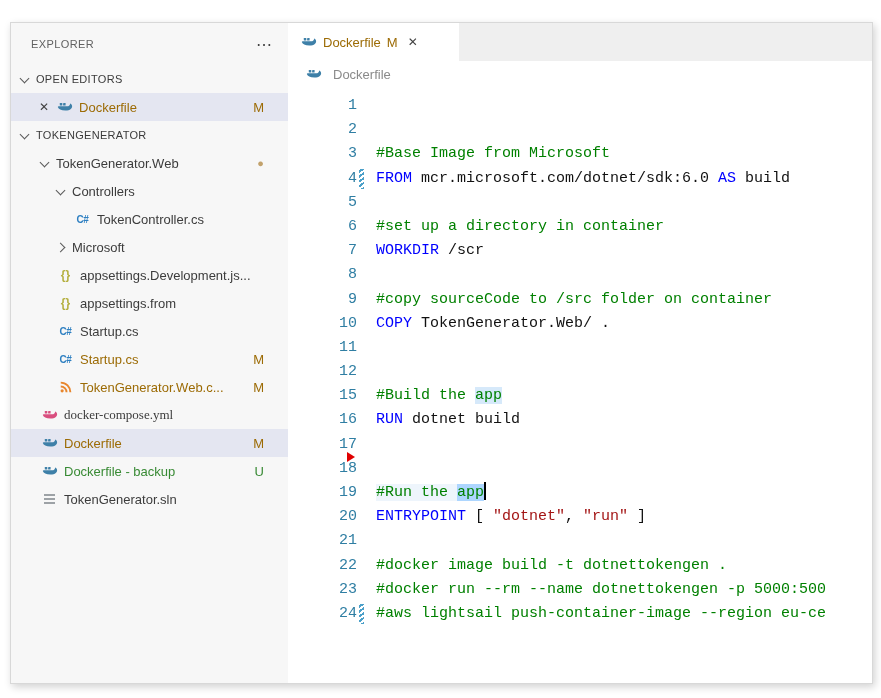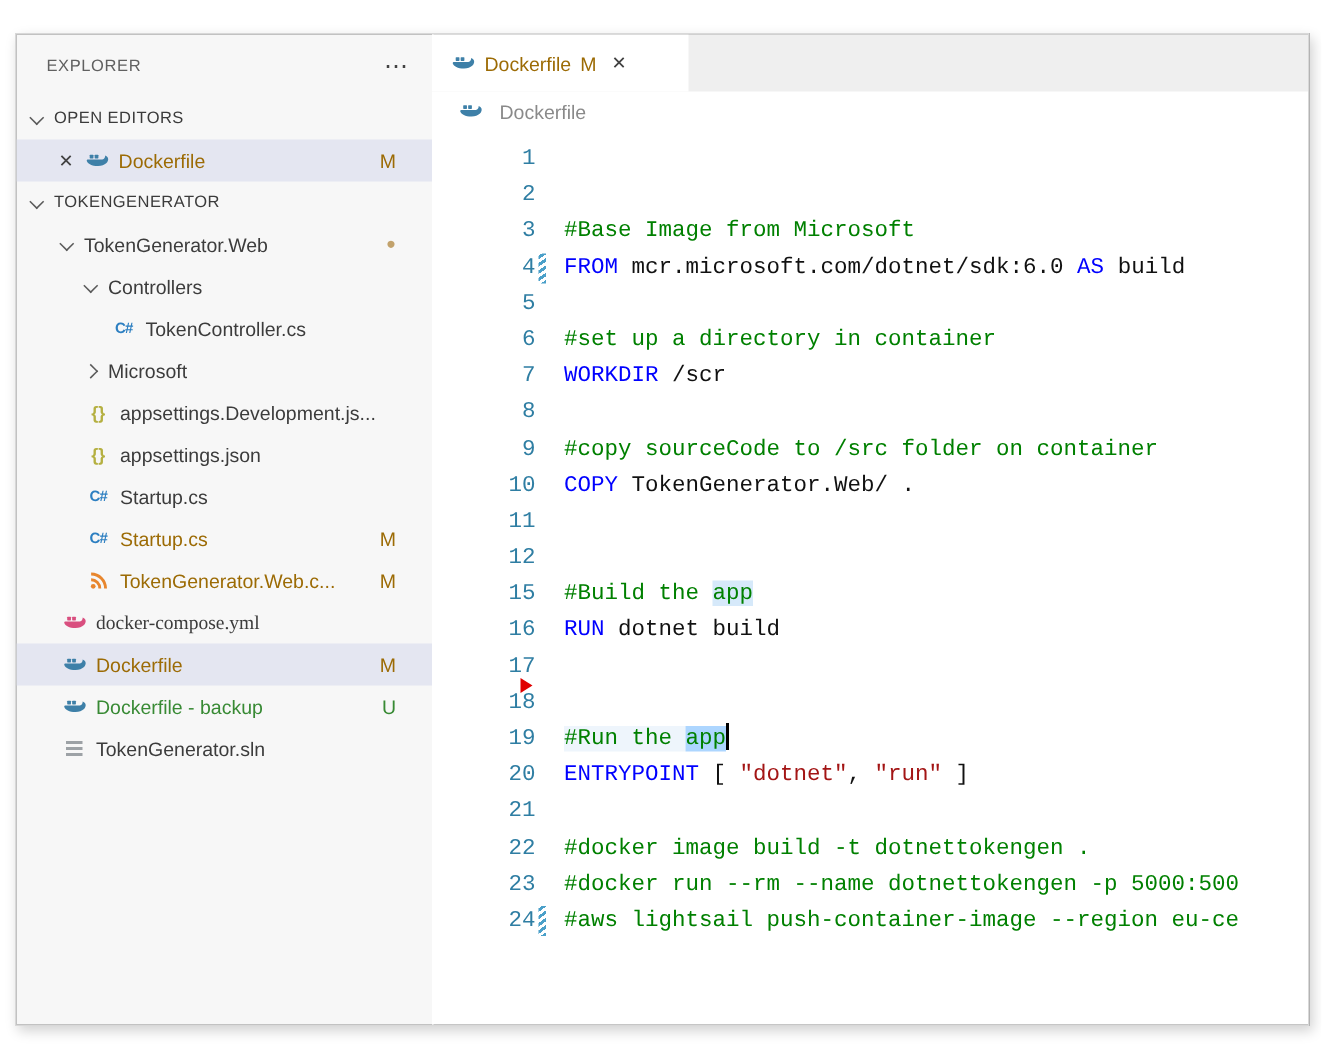--- a/index.html
+++ b/index.html
@@ -98,21 +98,21 @@
           <div class="row" style="padding-left: 46px;">
             <span class="chev collapsed"></span>
             <span class="lab">Microsoft</span>
           </div>
           <div class="row" style="padding-left: 46px;">
             <span class="fi ic-json">{}</span>
             <span class="lab">appsettings.Development.js...</span>
           </div>
           <div class="row" style="padding-left: 46px;">
             <span class="fi ic-json">{}</span>
-            <span class="lab">appsettings.json</span>
+            <span class="lab">appsettings.from</span>
           </div>
           <div class="row" style="padding-left: 46px;">
             <span class="fi ic-cs">C#</span>
             <span class="lab">Startup.cs</span>
           </div>
           <div class="row" style="padding-left: 46px;">
             <span class="fi ic-cs">C#</span>
             <span class="lab" style="color: rgb(156, 107, 5);">Startup.cs</span>
             <span class="badge" style="color: rgb(156, 107, 5);">M</span>
           </div>

